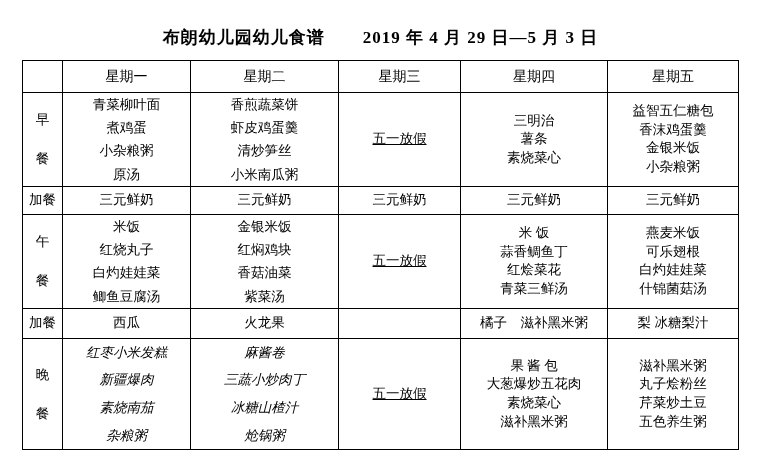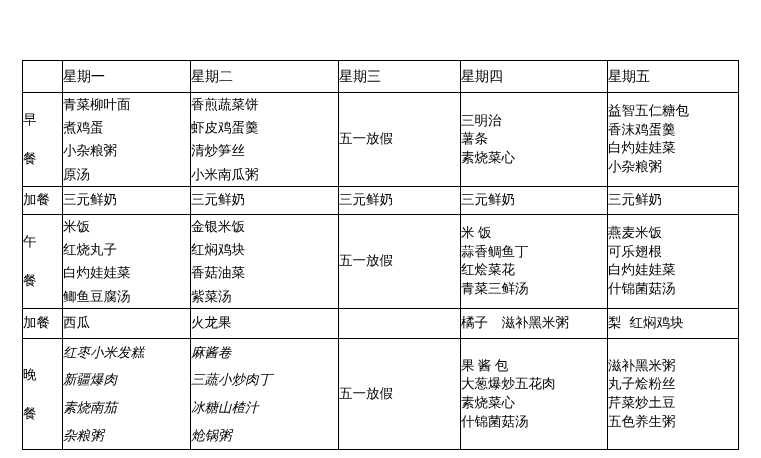--- a/index.html
+++ b/index.html
@@ -33,48 +33,51 @@
   table.menu {
     position: absolute;
     left: 22px;
     top: 60px;
     width: 716px;
     border-collapse: collapse;
     table-layout: fixed;
   }
   table.menu th, table.menu td {
     border: 1px solid #000000;
-    text-align: left;
+    text-align: center;
     vertical-align: middle;
     padding: 0;
     font-weight: normal;
     font-size: 13.5px;
     white-space: pre-line;
     overflow: hidden;
   }
   tr.header-row { height: 32px; }
   tr.header-row th { font-size: 14px; }
   tr.row-breakfast { height: 92px; }
   tr.row-snack1 { height: 28px; }
   tr.row-lunch { height: 93px; }
   tr.row-snack2 { height: 30px; }
   tr.row-dinner { height: 110px; }
   td.row-label { font-size: 14px; line-height: 2.9; }
   td.row-label-single { font-size: 14px; margin-left: 44px; }
   td.loose { line-height: 1.72; }
   tr.row-dinner td.loose { line-height: 2.05; font-style: italic; }
   td.tight { line-height: 1.38; font-size: 13px; }
-  td.holiday { font-size: 13.5px; }
-  td.snack-cell { font-size: 13.5px; font-family: Liberation Mono, monospace; }
+  td.holiday { font-size: 13.5px; text-decoration: underline; }
+  td.snack-cell { font-size: 13.5px; }
 </style>
 </head>
 <body>
 
 <div class="page">
 
+  <div class="doc-title">
+    <span class="school">布朗幼儿园幼儿食谱</span><span>2019 年 4 月 29 日—5 月 3 日</span>
+  </div>
 
   <table class="menu">
     <colgroup>
       <col style="width:40px">
       <col style="width:128px">
       <col style="width:148px">
       <col style="width:122px">
       <col style="width:147px">
       <col style="width:131px">
     </colgroup>
@@ -98,21 +101,21 @@
       <td class="loose">香煎蔬菜饼
 虾皮鸡蛋羹
 清炒笋丝
 小米南瓜粥</td>
       <td class="holiday">五一放假</td>
       <td class="tight">三明治
 薯条
 素烧菜心</td>
       <td class="tight">益智五仁糖包
 香沫鸡蛋羹
-白灼娃娃菜
+金银米饭
 小杂粮粥</td>
     </tr>
 
     <tr class="row-snack1">
       <td class="row-label-single">加餐</td>
       <td class="snack-cell">三元鲜奶</td>
       <td class="snack-cell">三元鲜奶</td>
       <td class="snack-cell">三元鲜奶</td>
       <td class="snack-cell">三元鲜奶</td>
       <td class="snack-cell">三元鲜奶</td>
@@ -139,39 +142,39 @@
 白灼娃娃菜
 什锦菌菇汤</td>
     </tr>
 
     <tr class="row-snack2">
       <td class="row-label-single">加餐</td>
       <td class="snack-cell">西瓜</td>
       <td class="snack-cell">火龙果</td>
       <td class="snack-cell"></td>
       <td class="snack-cell">橘子　滋补黑米粥</td>
-      <td class="snack-cell">梨 红焖鸡块</td>
+      <td class="snack-cell">梨 冰糖梨汁</td>
     </tr>
 
     <tr class="row-dinner">
       <td class="row-label">晚
 餐</td>
       <td class="loose">红枣小米发糕
 新疆爆肉
 素烧南茄
 杂粮粥</td>
       <td class="loose">麻酱卷
 三蔬小炒肉丁
 冰糖山楂汁
 炝锅粥</td>
       <td class="holiday">五一放假</td>
       <td class="tight">果 酱 包
 大葱爆炒五花肉
 素烧菜心
-什锦菌菇汤</td>
+滋补黑米粥</td>
       <td class="tight">滋补黑米粥
 丸子烩粉丝
 芹菜炒土豆
 五色养生粥</td>
     </tr>
   </tbody>
     </table>
 
 </div>
 

